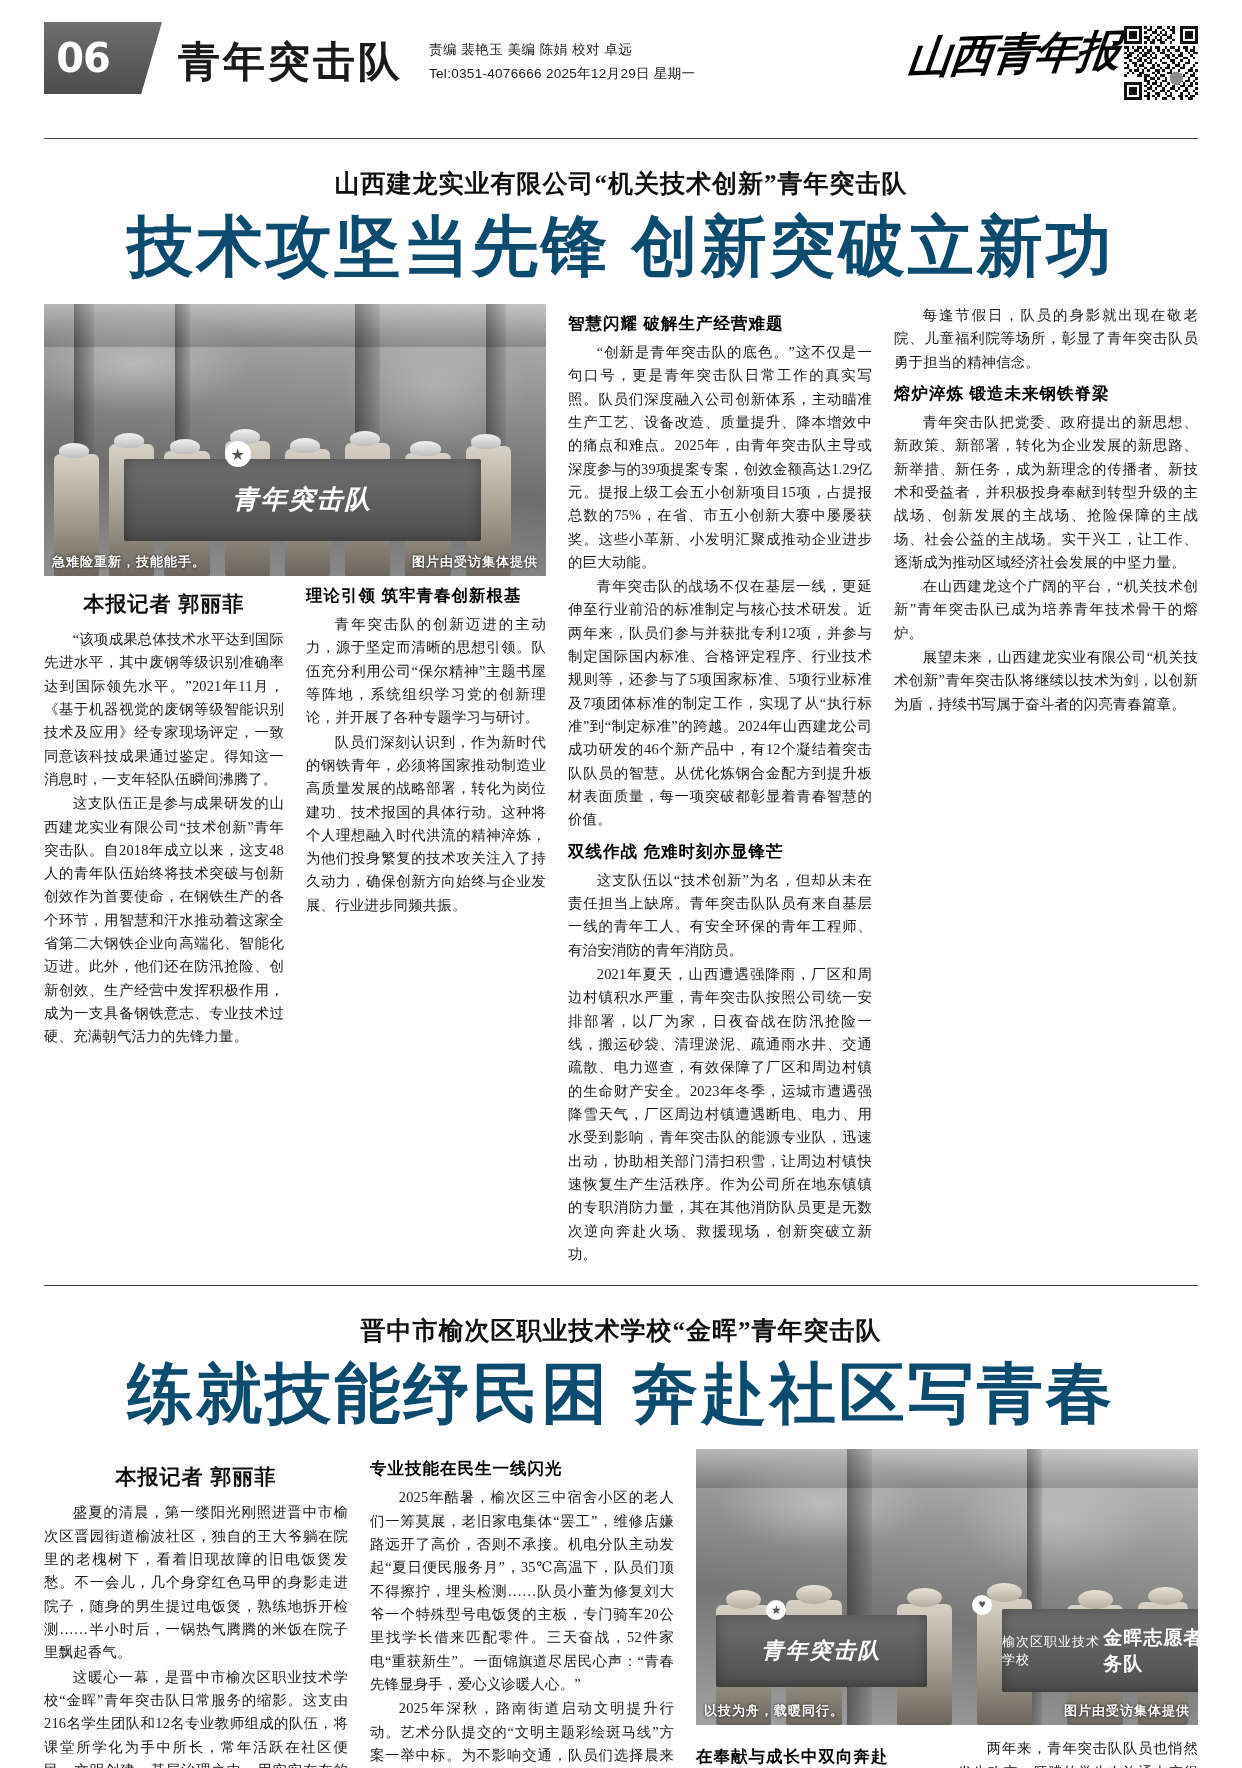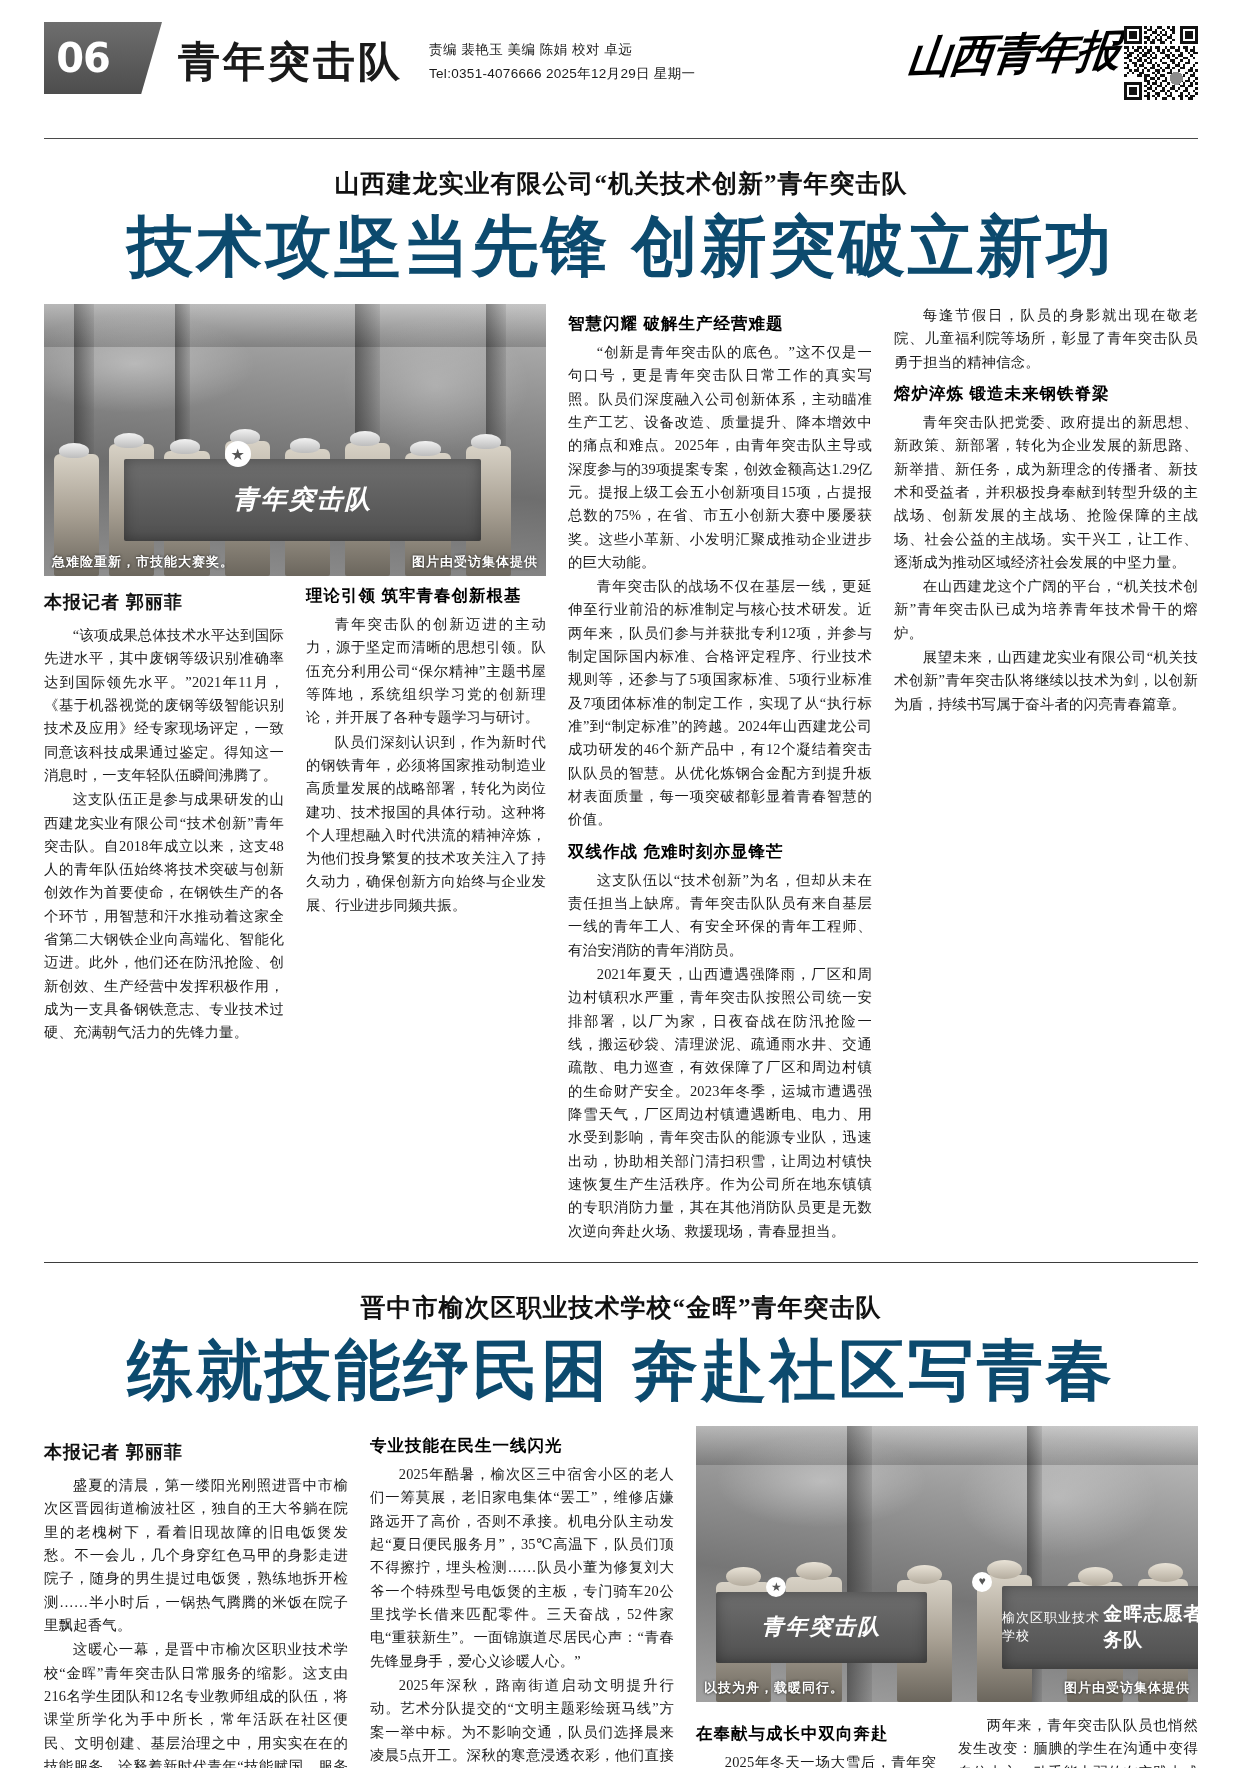--- a/index.html
+++ b/index.html
@@ -160,24 +160,25 @@
     font-family: "Liberation Sans", sans-serif;
     font-size: 13px;
     letter-spacing: 1px;
   }
   .caption-left { color: #fff; text-shadow: 0 0 3px rgba(0,0,0,.85); font-weight: 700;}
   .caption-right { color: #fff; text-shadow: 0 0 3px rgba(0,0,0,.85); font-weight: 700;}
 
   .byline {
     font-family: "Liberation Sans", sans-serif;
     font-weight: 700;
-    font-size: 18px;
+    font-size: 21px;
     letter-spacing: 1px;
     margin: 14px 0 10px 0;
     color: #111;
+    text-align: center;
   }
   p.ptext {
     font-family: "Liberation Serif", "DejaVu Serif", serif;
     font-size: 14.4px;
     line-height: 1.62;
     text-align: justify;
     text-justify: inter-character;
     text-indent: 2em;
     color: #1a1a1a;
     margin-bottom: 1px;
@@ -548,21 +549,21 @@
               <div class="helmet" style="left:61%;bottom:77%;width:6%;height:9%;"></div>
               <div class="fig" style="left:72%;width:9%;height:73%;"></div>
               <div class="helmet" style="left:73%;bottom:71%;width:6%;height:9%;"></div>
               <div class="fig" style="left:84%;width:9%;height:77%;"></div>
               <div class="helmet" style="left:85%;bottom:75%;width:6%;height:9%;"></div>
             </div>
             <div class="banner" style="left:16%;right:13%;bottom:13%;height:30%;font-size:26px;">青年突击队</div>
             <div class="banner-star" style="left:36%;bottom:40%;">★</div>
           </div>
           <div class="caption-bar">
-            <span class="caption-left">急难险重新，市技能大赛奖。</span>
+            <span class="caption-left">急难险重新，技能能手。</span>
             <span class="caption-right">图片由受访集体提供</span>
           </div>
         </div>
 
         <div style="display:grid;grid-template-columns:1fr 1fr;column-gap:22px;">
           <div>
             <div class="byline">本报记者  郭丽菲</div>
             <p class="ptext">“该项成果总体技术水平达到国际先进水平，其中废钢等级识别准确率达到国际领先水平。”2021年11月，《基于机器视觉的废钢等级智能识别技术及应用》经专家现场评定，一致同意该科技成果通过鉴定。得知这一消息时，一支年轻队伍瞬间沸腾了。</p>
             <p class="ptext">这支队伍正是参与成果研发的山西建龙实业有限公司“技术创新”青年突击队。自2018年成立以来，这支48人的青年队伍始终将技术突破与创新创效作为首要使命，在钢铁生产的各个环节，用智慧和汗水推动着这家全省第二大钢铁企业向高端化、智能化迈进。此外，他们还在防汛抢险、创新创效、生产经营中发挥积极作用，成为一支具备钢铁意志、专业技术过硬、充满朝气活力的先锋力量。</p>
           </div>
@@ -573,21 +574,21 @@
           </div>
         </div>
       </div>
 
       <div class="col">
         <div class="subhead">智慧闪耀  破解生产经营难题</div>
         <p class="ptext">“创新是青年突击队的底色。”这不仅是一句口号，更是青年突击队日常工作的真实写照。队员们深度融入公司创新体系，主动瞄准生产工艺、设备改造、质量提升、降本增效中的痛点和难点。2025年，由青年突击队主导或深度参与的39项提案专案，创效金额高达1.29亿元。提报上级工会五小创新项目15项，占提报总数的75%，在省、市五小创新大赛中屡屡获奖。这些小革新、小发明汇聚成推动企业进步的巨大动能。</p>
         <p class="ptext">青年突击队的战场不仅在基层一线，更延伸至行业前沿的标准制定与核心技术研发。近两年来，队员们参与并获批专利12项，并参与制定国际国内标准、合格评定程序、行业技术规则等，还参与了5项国家标准、5项行业标准及7项团体标准的制定工作，实现了从“执行标准”到“制定标准”的跨越。2024年山西建龙公司成功研发的46个新产品中，有12个凝结着突击队队员的智慧。从优化炼钢合金配方到提升板材表面质量，每一项突破都彰显着青春智慧的价值。</p>
         <div class="subhead">双线作战  危难时刻亦显锋芒</div>
         <p class="ptext">这支队伍以“技术创新”为名，但却从未在责任担当上缺席。青年突击队队员有来自基层一线的青年工人、有安全环保的青年工程师、有治安消防的青年消防员。</p>
-        <p class="ptext">2021年夏天，山西遭遇强降雨，厂区和周边村镇积水严重，青年突击队按照公司统一安排部署，以厂为家，日夜奋战在防汛抢险一线，搬运砂袋、清理淤泥、疏通雨水井、交通疏散、电力巡查，有效保障了厂区和周边村镇的生命财产安全。2023年冬季，运城市遭遇强降雪天气，厂区周边村镇遭遇断电、电力、用水受到影响，青年突击队的能源专业队，迅速出动，协助相关部门清扫积雪，让周边村镇快速恢复生产生活秩序。作为公司所在地东镇镇的专职消防力量，其在其他消防队员更是无数次逆向奔赴火场、救援现场，青春显担当。</p>
+        <p class="ptext">2021年夏天，山西遭遇强降雨，厂区和周边村镇积水严重，青年突击队按照公司统一安排部署，以厂为家，日夜奋战在防汛抢险一线，搬运砂袋、清理淤泥、疏通雨水井、交通疏散、电力巡查，有效保障了厂区和周边村镇的生命财产安全。2023年冬季，运城市遭遇强降雪天气，厂区周边村镇遭遇断电、电力、用水受到影响，青年突击队的能源专业队，迅速出动，协助相关部门清扫积雪，让周边村镇快速恢复生产生活秩序。作为公司所在地东镇镇的专职消防力量，其在其他消防队员更是无数次逆向奔赴火场、救援现场，创新突破立新功。</p>
       </div>
 
       <div class="col">
 
         <p class="ptext">每逢节假日，队员的身影就出现在敬老院、儿童福利院等场所，彰显了青年突击队员勇于担当的精神信念。</p>
         <div class="subhead">熔炉淬炼  锻造未来钢铁脊梁</div>
         <p class="ptext">青年突击队把党委、政府提出的新思想、新政策、新部署，转化为企业发展的新思路、新举措、新任务，成为新理念的传播者、新技术和受益者，并积极投身奉献到转型升级的主战场、创新发展的主战场、抢险保障的主战场、社会公益的主战场。实干兴工，让工作、逐渐成为推动区域经济社会发展的中坚力量。</p>
         <p class="ptext">在山西建龙这个广阔的平台，“机关技术创新”青年突击队已成为培养青年技术骨干的熔炉。</p>
         <p class="ptext">展望未来，山西建龙实业有限公司“机关技术创新”青年突击队将继续以技术为剑，以创新为盾，持续书写属于奋斗者的闪亮青春篇章。</p>
       </div>

